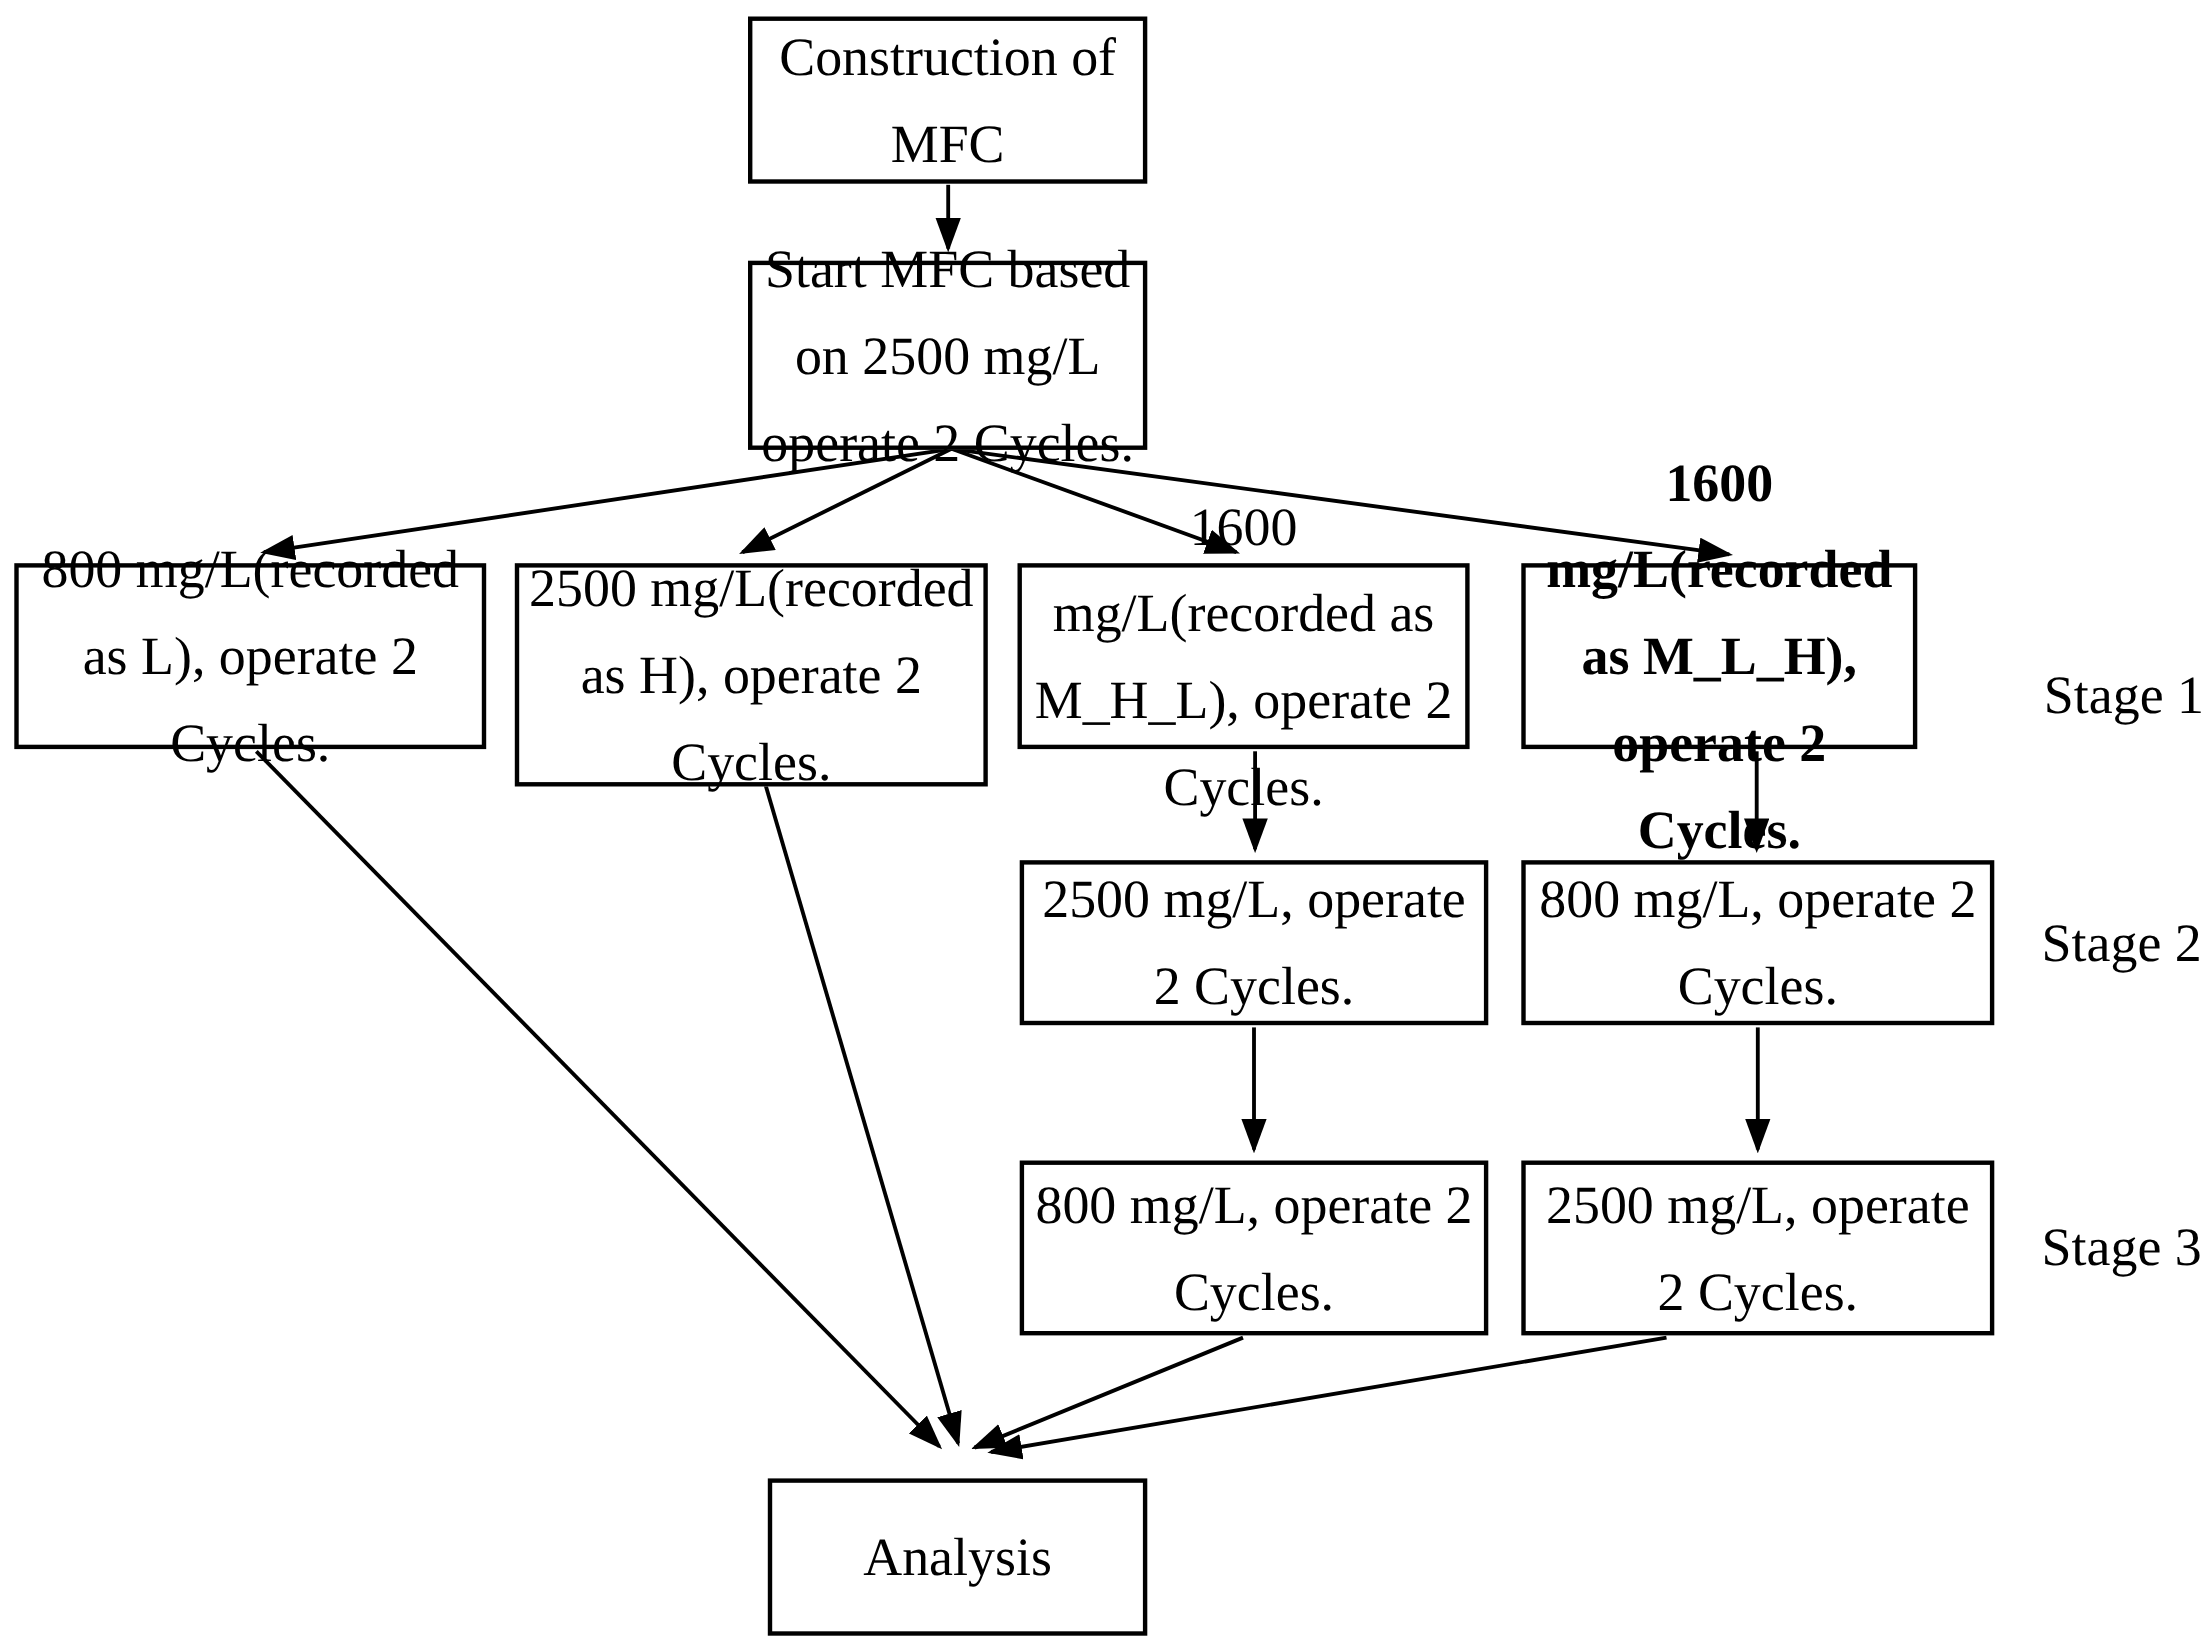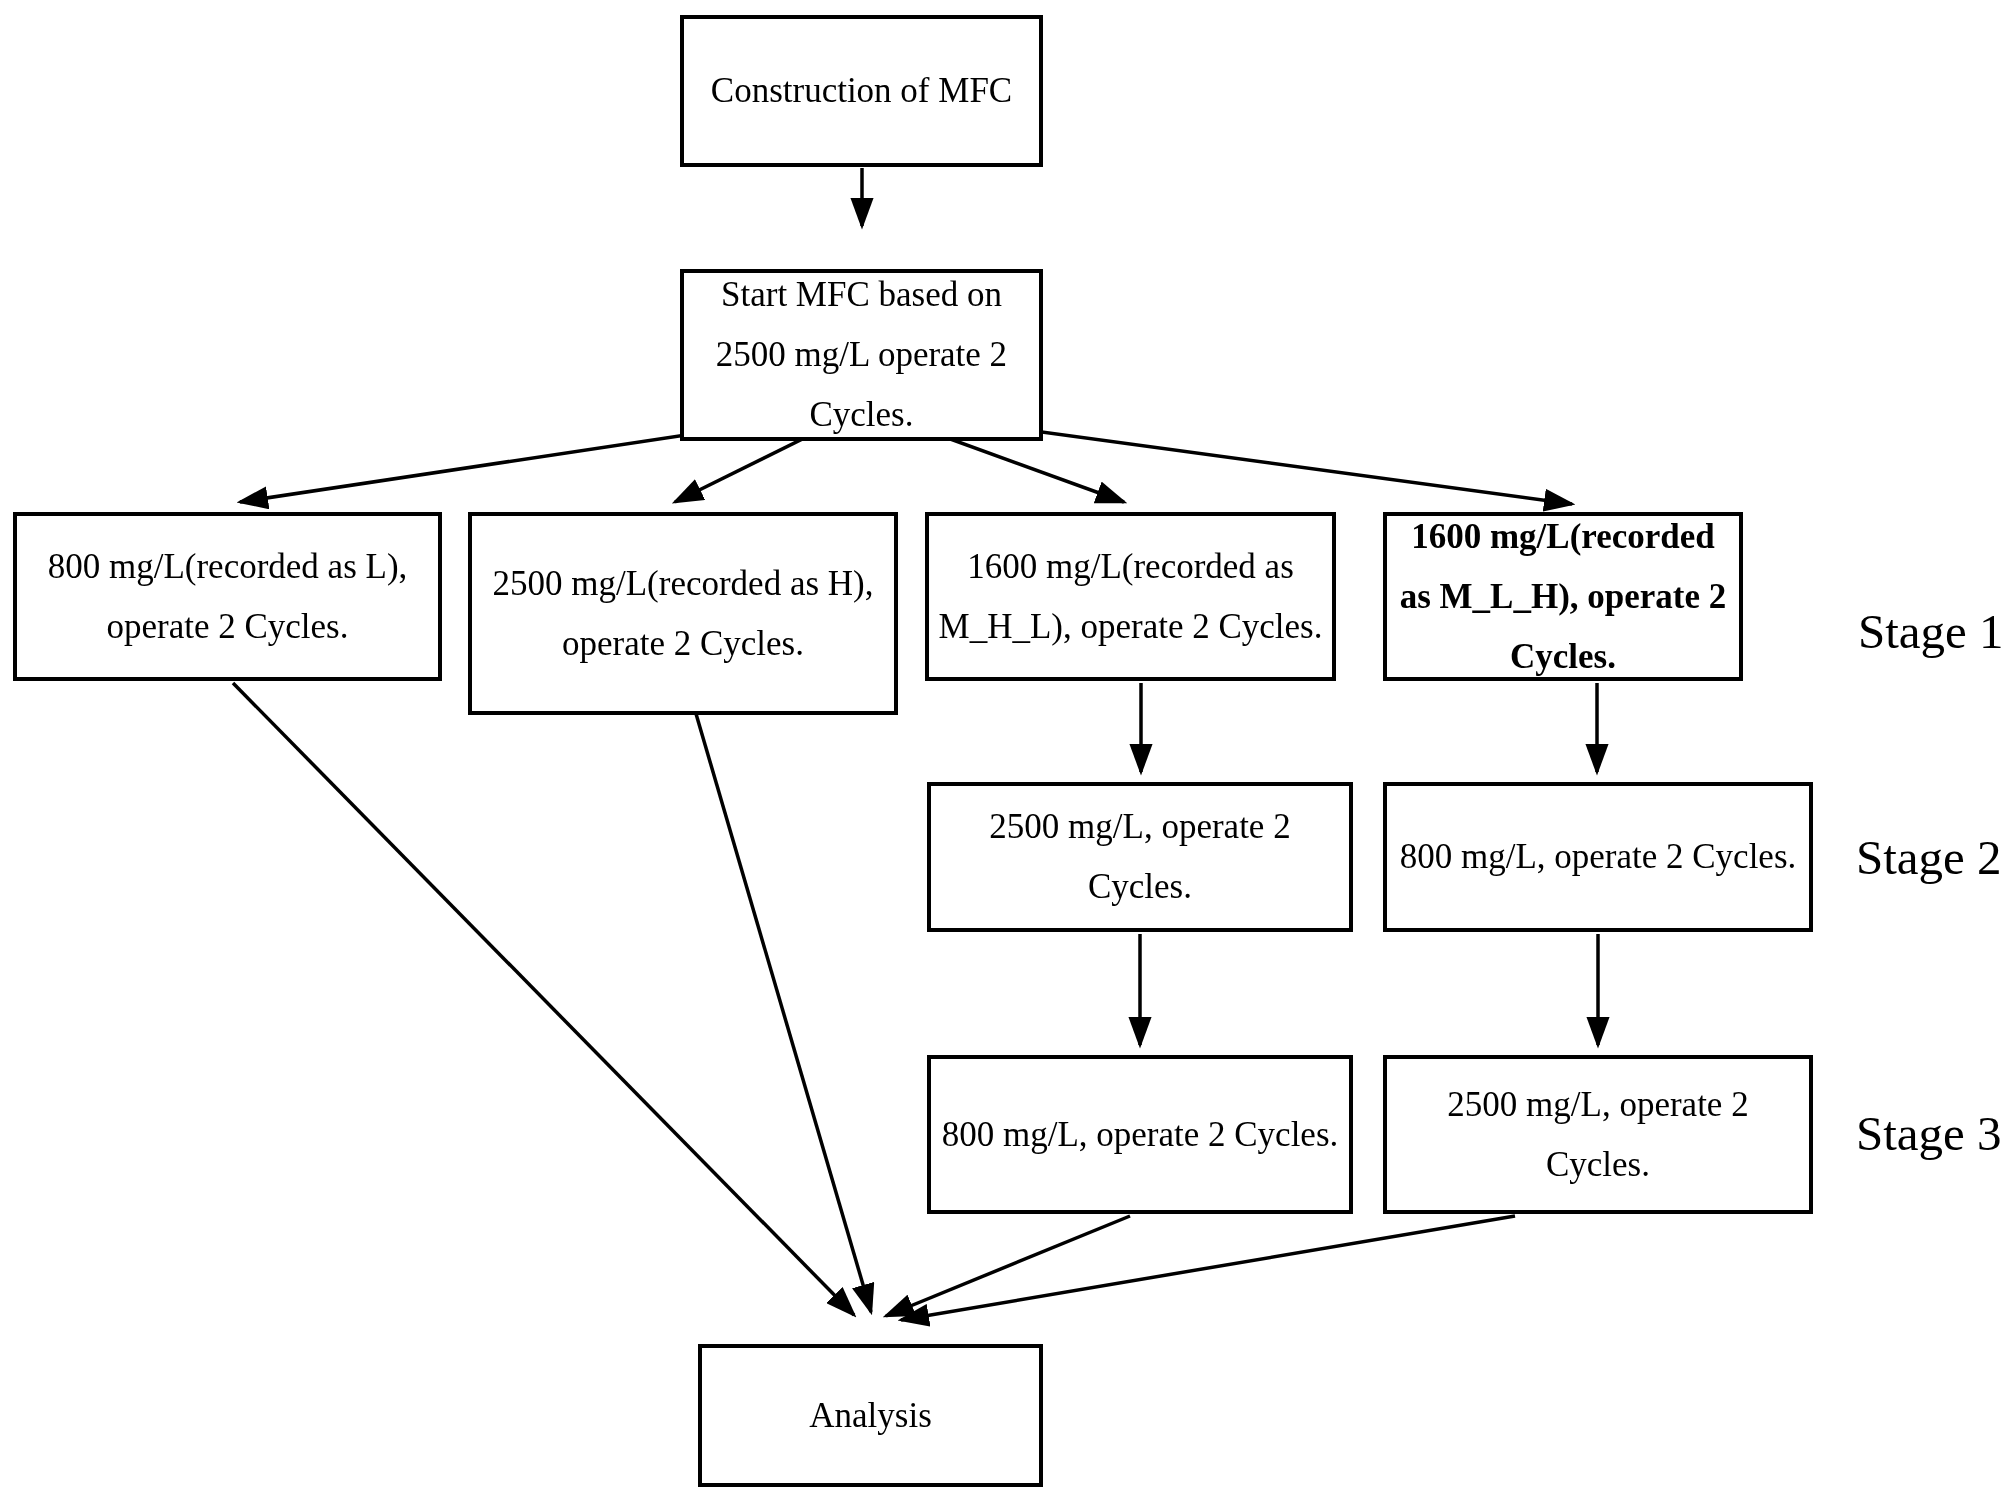--- a/index.html
+++ b/index.html
@@ -18,33 +18,33 @@
   }
   .node {
     position: absolute;
     box-sizing: border-box;
     border: 4px solid #000000;
     background: #ffffff;
     display: flex;
     align-items: center;
     justify-content: center;
     text-align: center;
-    font-size: 35px;
-    line-height: 60px;
+    font-size: 49px;
+    line-height: 79px;
     padding: 0 8px;
   }
   .stage-label {
     position: absolute;
     font-size: 49px;
     line-height: 56px;
     white-space: nowrap;
   }
   
   .n-construction { left: 680px; top: 15px;   width: 363px; height: 152px; padding: 0 6px; }
-  .n-start        { left: 680px; top: 237px;  width: 363px; height: 172px; padding: 0 6px; margin-top: 32px; }
+  .n-start        { left: 680px; top: 237px;  width: 363px; height: 172px; padding: 0 6px; }
   .n-s1-l         { left: 13px;   top: 512px; width: 429px; height: 169px; }
   .n-s1-h         { left: 468px;  top: 512px; width: 430px; height: 203px; }
   .n-s1-mhl       { left: 925px;  top: 512px; width: 411px; height: 169px; }
   .n-s1-mlh       { left: 1383px; top: 512px; width: 360px; height: 169px; font-weight: bold; }
   .n-s2-mhl       { left: 927px;  top: 782px; width: 426px; height: 150px; }
   .n-s2-mlh       { left: 1383px; top: 782px; width: 430px; height: 150px; }
   .n-s3-mhl       { left: 927px;  top: 1055px; width: 426px; height: 159px; }
   .n-s3-mlh       { left: 1383px; top: 1055px; width: 430px; height: 159px; }
   .n-analysis     { left: 698px;  top: 1324px; width: 345px; height: 143px; margin-top: 20px; }
   .l-stage1 { left: 1858px; top: 604px; text-align: center; }

